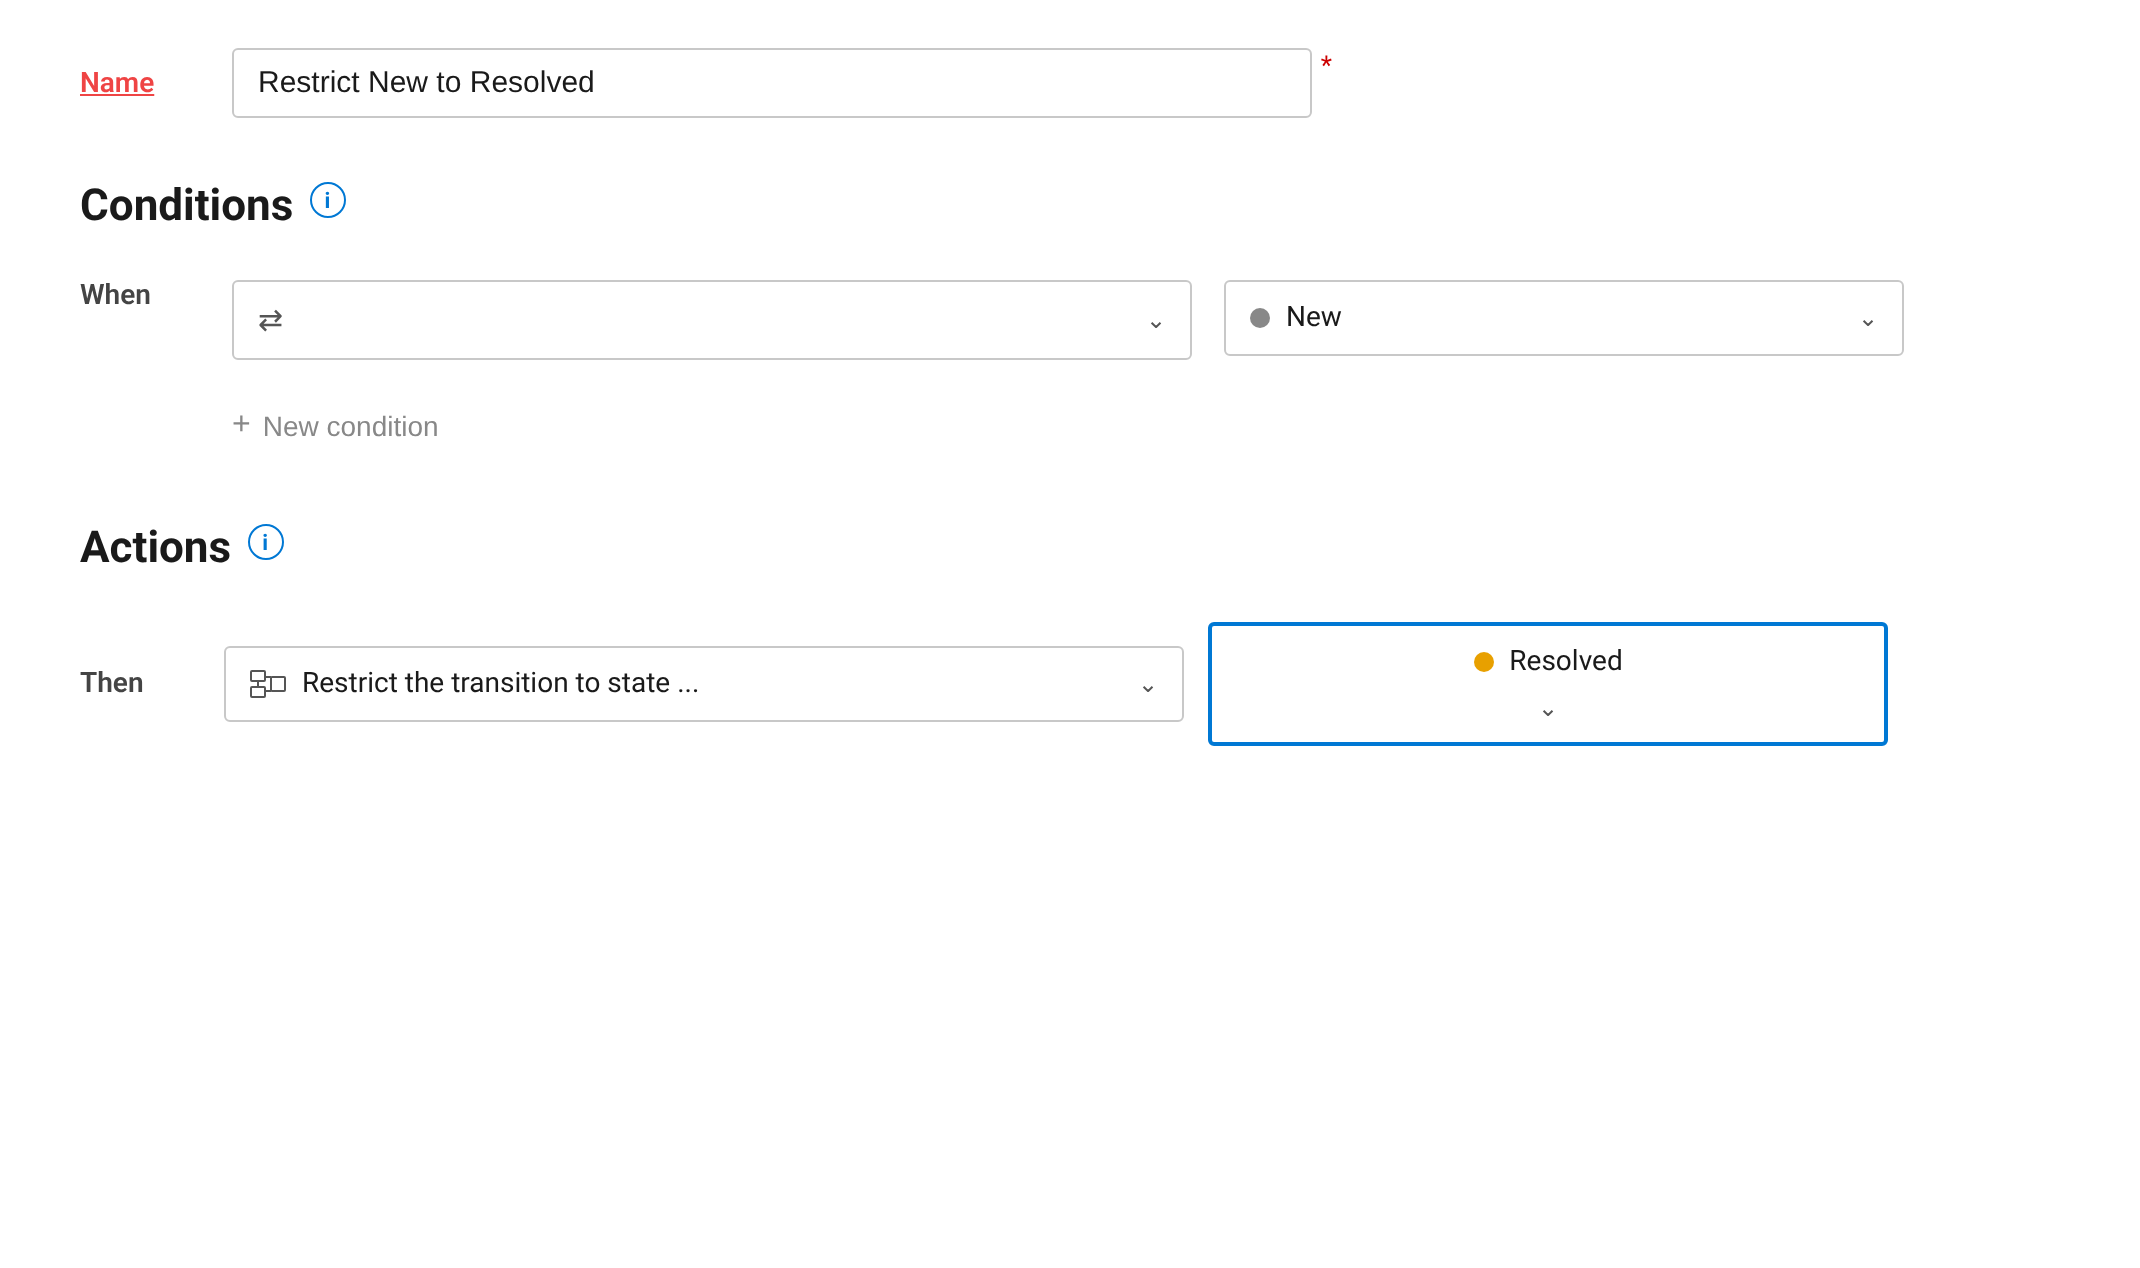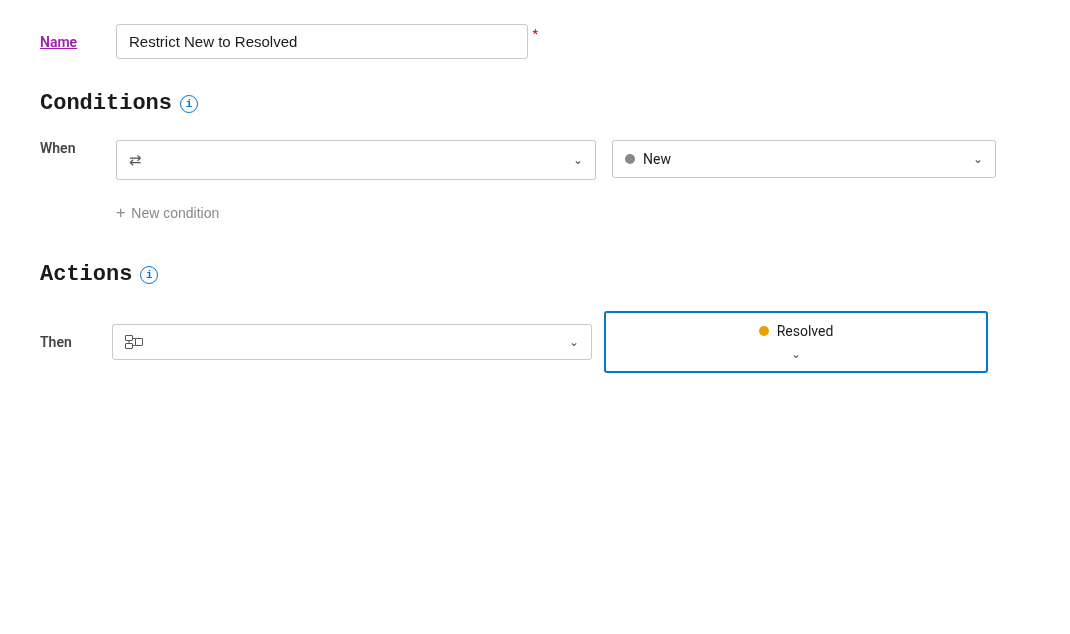--- a/index.html
+++ b/index.html
@@ -20,53 +20,51 @@
     .name-row {
       display: flex;
       align-items: center;
       gap: 16px;
       margin-bottom: 32px;
     }
 
     .field-label {
       font-size: 14px;
       font-weight: 600;
-      color: #a21caf;
+      color: #ef4444;
       min-width: 60px;
       text-decoration: underline;
     }
 
     .name-input-wrapper {
       position: relative;
     }
 
     .name-input {
       border: 1px solid #c8c8c8;
       border-radius: 3px;
       padding: 8px 12px;
       font-size: 15px;
-      width: 412px;
+      width: 540px;
       color: #1a1a1a;
       outline: none;
     }
 
     .required-star {
       position: absolute;
       top: 2px;
       right: -10px;
       color: #cc0000;
       font-size: 13px;
     }
 
     .section-header {
       display: flex;
-      align-items: center;
       gap: 8px;
       margin-bottom: 24px;
-      font-family: Liberation Mono, monospace;
     }
 
     .section-title {
       font-size: 22px;
       font-weight: 700;
       color: #1a1a1a;
     }
 
     .info-icon {
       width: 18px;
@@ -111,21 +109,21 @@
       cursor: pointer;
       background: #ffffff;
       gap: 8px;
     }
 
     .dropdown-select.wide {
       width: 480px;
     }
 
     .dropdown-select.medium {
-      width: 384px;
+      width: 340px;
     }
 
     .dropdown-content {
       display: flex;
       align-items: center;
       gap: 8px;
       font-size: 14px;
       color: #1a1a1a;
     }
 
@@ -257,20 +255,21 @@
         <span class="restrict-icon">
           <svg width="18" height="14" viewBox="0 0 18 14" fill="none" xmlns="http://www.w3.org/2000/svg">
             <rect x="0.5" y="0.5" width="7" height="5" rx="0.5" stroke="#555" fill="none"></rect>
             <rect x="0.5" y="8.5" width="7" height="5" rx="0.5" stroke="#555" fill="none"></rect>
             <rect x="10.5" y="3.5" width="7" height="7" rx="0.5" stroke="#555" fill="none"></rect>
             <line x1="7" y1="3.5" x2="10.5" y2="3.5" stroke="#555" stroke-width="1"></line>
             <line x1="7" y1="10.5" x2="10.5" y2="10.5" stroke="#555" stroke-width="1"></line>
             <line x1="4" y1="6" x2="4" y2="8.5" stroke="#555" stroke-width="1"></line>
           </svg>
         </span>
+        <span>Restrict the transition to state ...</span>
       </div>
       <span class="chevron-icon">⌄</span>
     </div>
 
     <div class="dropdown-select medium active-border">
       <div class="dropdown-content">
         <div class="state-dot orange"></div>
         <span>Resolved</span>
       </div>
       <span class="chevron-icon">⌄</span>

